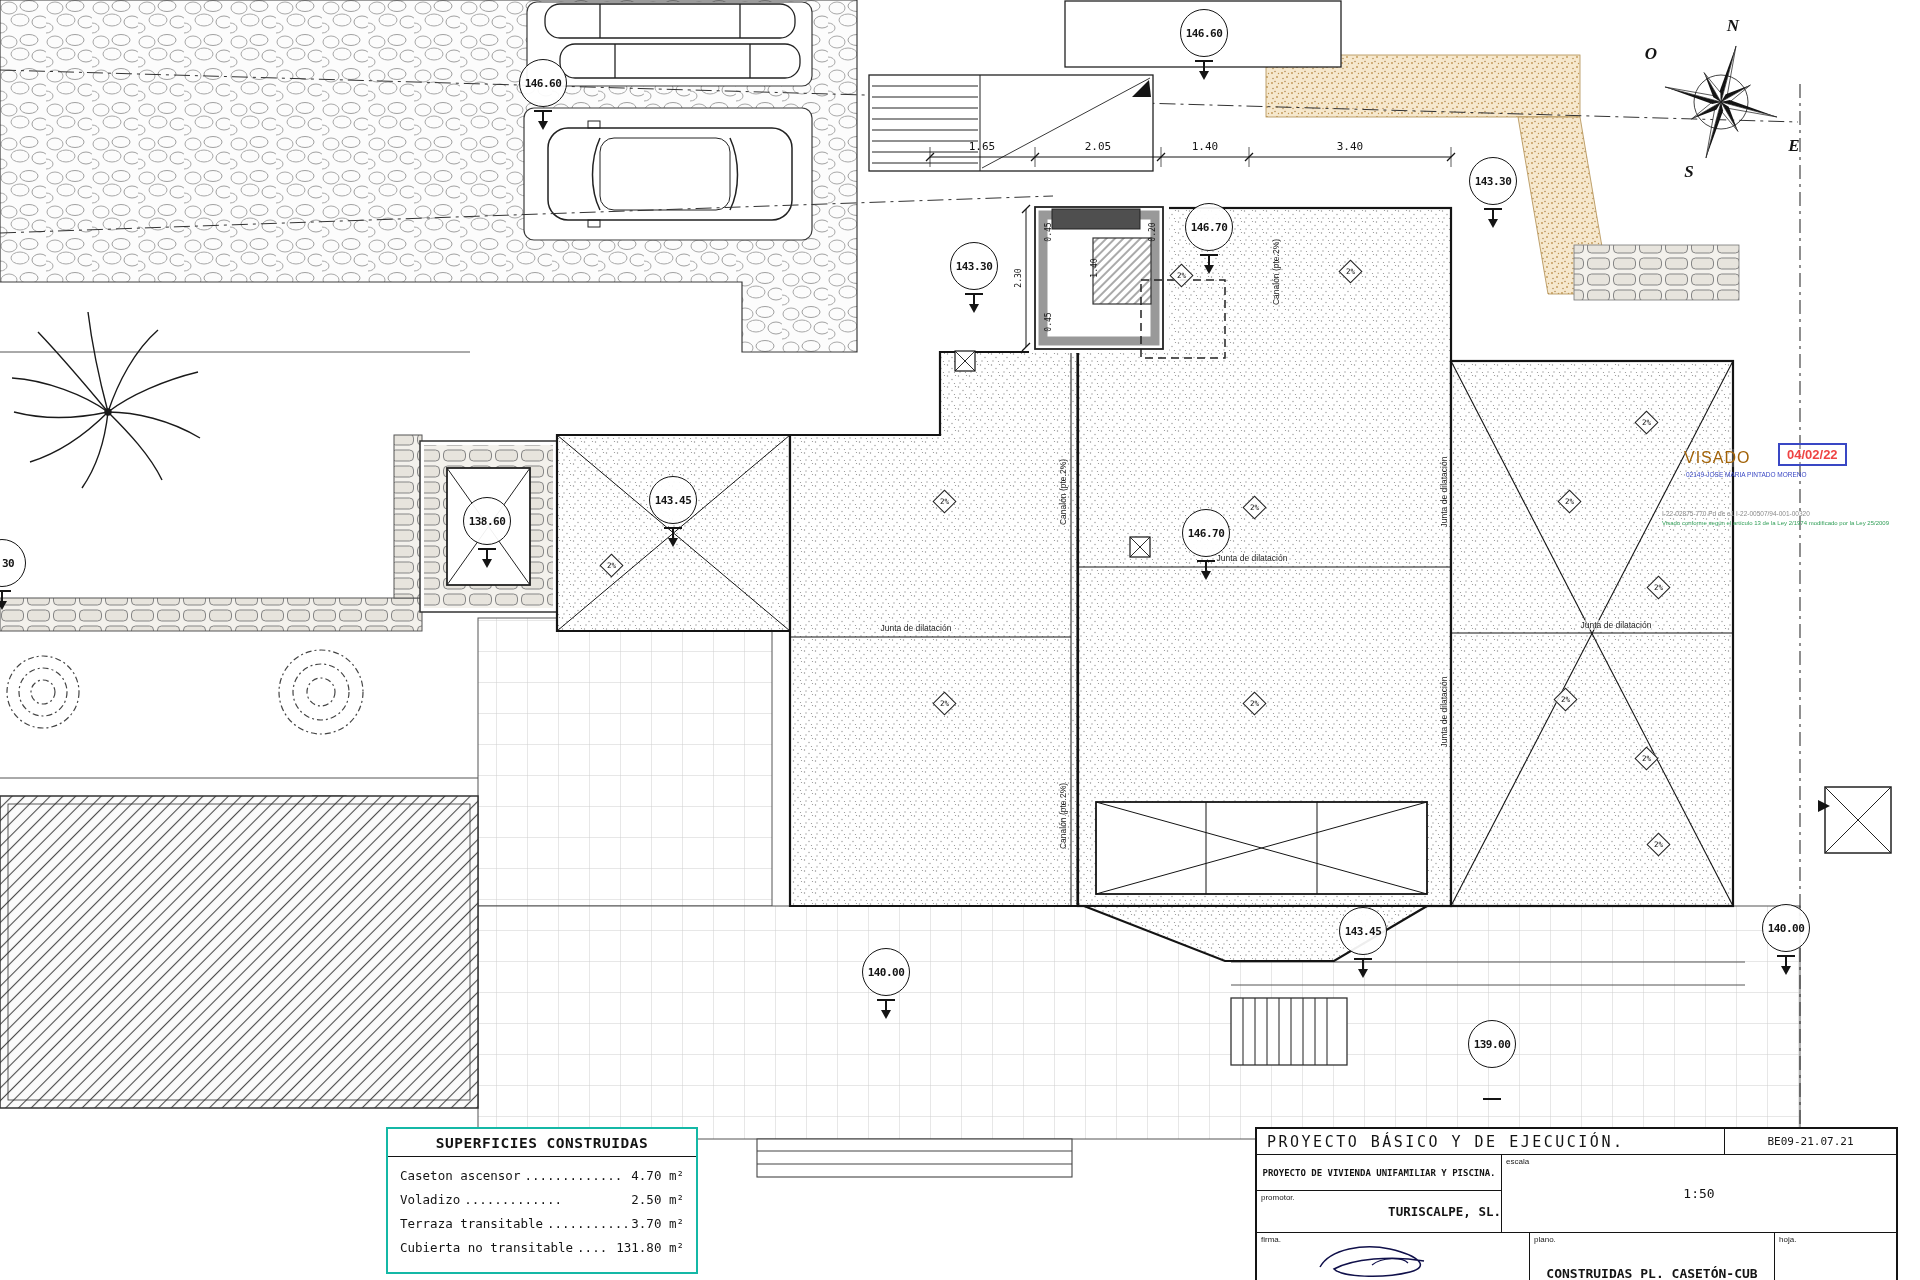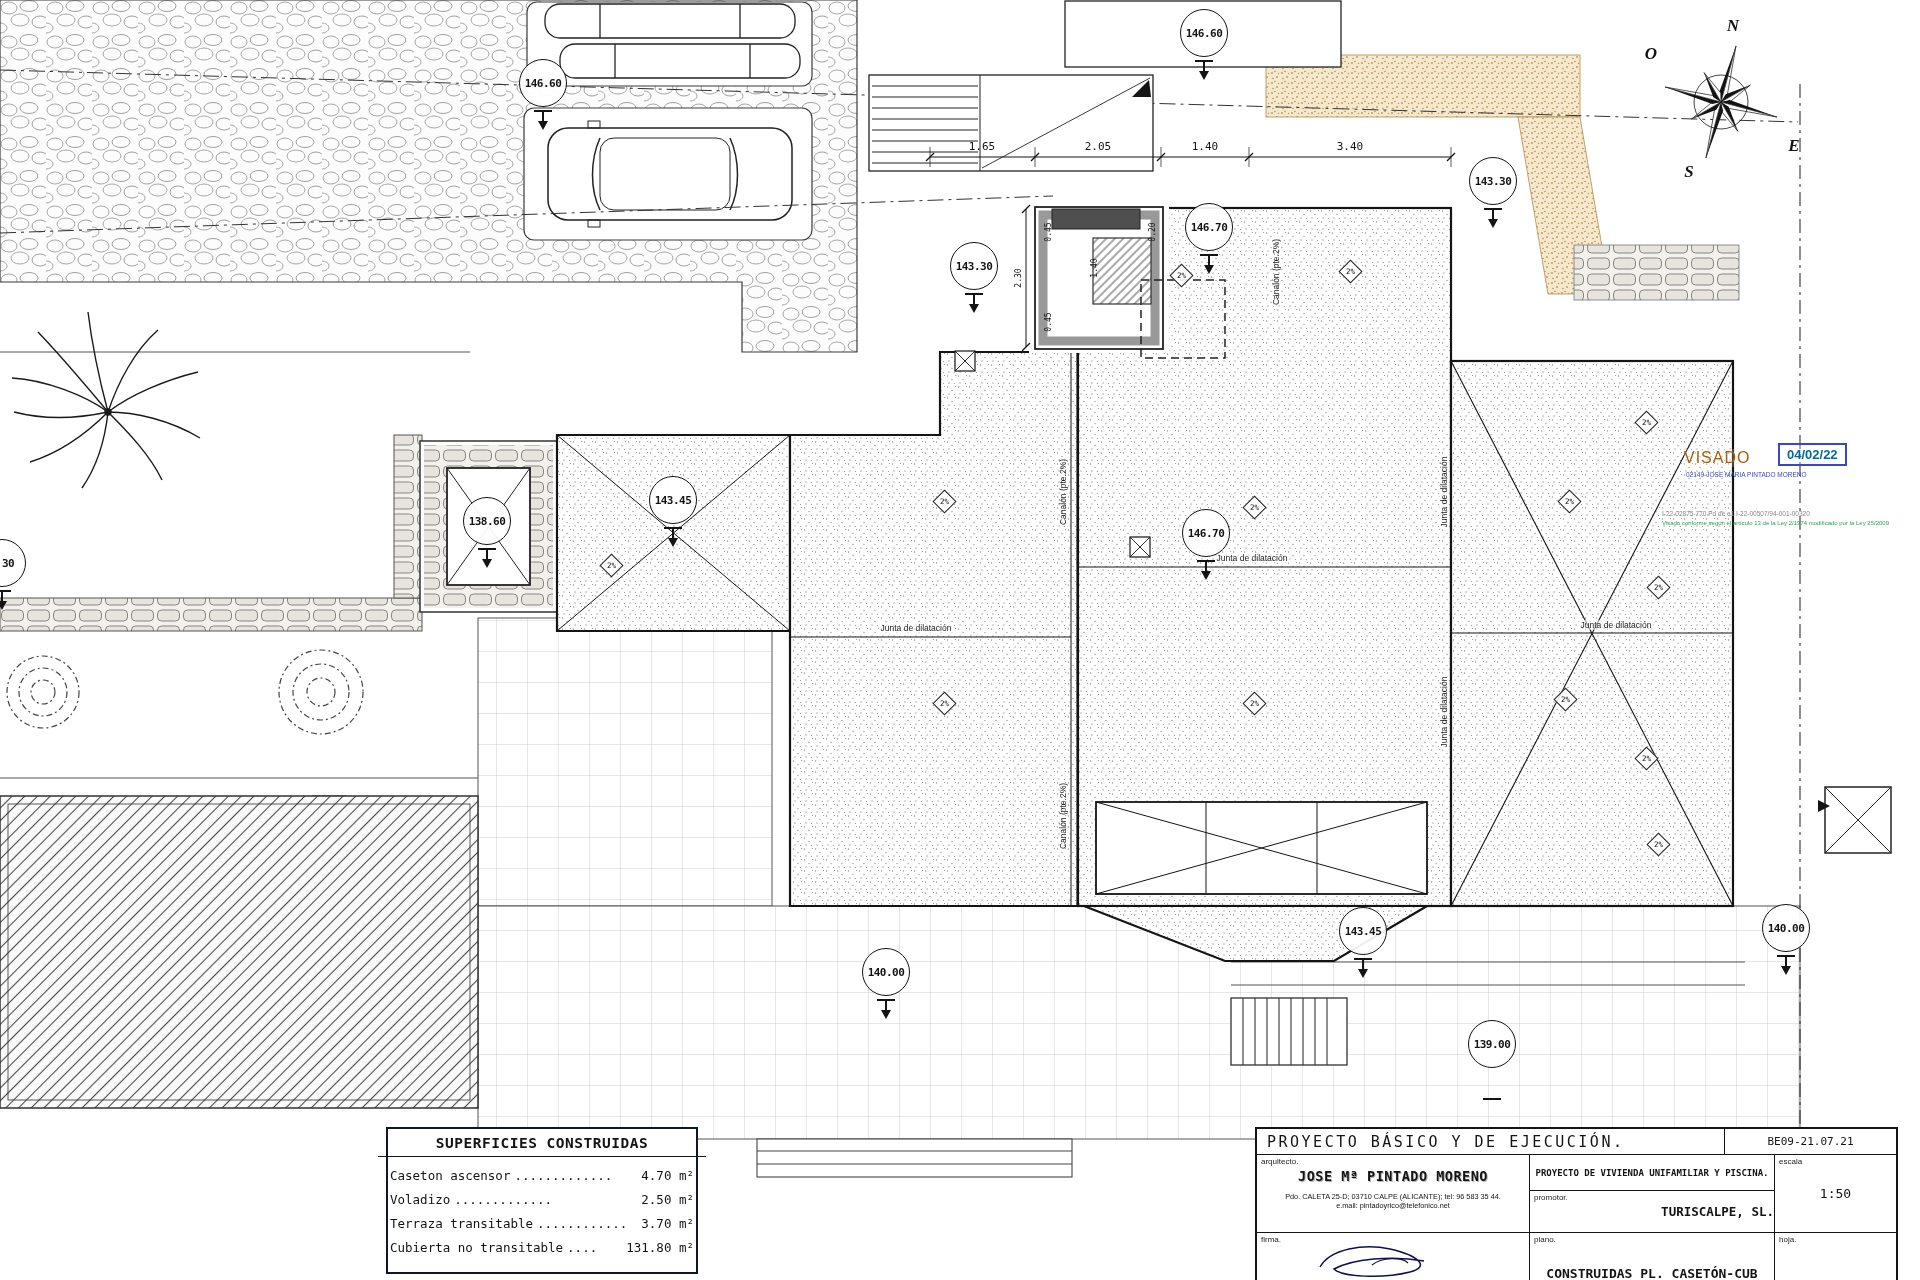--- a/index.html
+++ b/index.html
@@ -18,26 +18,26 @@
 .smalldim{font-family:"DejaVu Sans Mono",monospace;font-size:8px}
 .jointlab{font-size:8.5px;color:#1c1c1c;background:rgba(255,255,255,.55);padding:0 2px}
 .canallab{font-size:8.5px;color:#1c1c1c}
 .diam{position:absolute;width:17px;height:17px;border:1.2px solid #222;background:rgba(255,255,255,.88);transform:rotate(45deg);display:flex;align-items:center;justify-content:center;z-index:5}
 .diam span{transform:rotate(-45deg);font-size:7.5px;font-family:"DejaVu Sans Mono",monospace}
 .compass-label{position:absolute;font-family:"Liberation Serif",serif;font-style:italic;font-weight:700;font-size:17px;transform:translate(-50%,-50%);z-index:6}
 
 #stamp{position:absolute;left:1660px;top:430px;width:246px;height:116px;z-index:8}
 .stamp-org{position:absolute;left:0;top:0;width:100%;color:#bdbdbd;font-weight:700;font-size:23px;line-height:24px;font-family:"Liberation Sans",sans-serif;letter-spacing:-.5px}
 .stamp-visado{position:absolute;left:24px;top:19px;color:#a16207;font-weight:400;font-size:16px;letter-spacing:1px;background:rgba(255,255,255,.2)}
-.stamp-date{position:absolute;left:118px;top:13px;color:#0369a1;border:2px solid #3947c4;font-weight:700;font-size:13px;padding:2px 7px;background:rgba(255,255,255,.25)}
+.stamp-date{position:absolute;left:118px;top:13px;color:#ef4444;border:2px solid #3947c4;font-weight:700;font-size:13px;padding:2px 7px;background:rgba(255,255,255,.25)}
 .stamp-colegiado{position:absolute;left:26px;top:41px;color:#3947c4;font-size:6.5px}
 .stamp-codes{position:absolute;left:2px;top:80px;color:#8a8a8a;font-size:6.5px;white-space:nowrap}
 .stamp-note{position:absolute;left:2px;top:90px;color:#2f9e56;font-size:6px;white-space:nowrap}
 
-#areas{position:absolute;left:386px;top:1127px;width:312px;height:147px;border:2px solid #0f172a;background:#fff;z-index:8;padding:6px 2px 0}
+#areas{position:absolute;left:386px;top:1127px;width:312px;height:147px;border:2px solid #14b8a6;background:#fff;z-index:8;padding:6px 12px 0}
 #areas .t{font-weight:700;font-size:14.5px;text-align:center;letter-spacing:.5px;padding-bottom:5px;border-bottom:1.6px solid #141414;margin:0 -12px 7px}
 #areas .row{display:flex;align-items:baseline;font-size:12.5px;line-height:24px}
 #areas .row .dots{flex:1;overflow:hidden;white-space:nowrap;margin:0 4px}
 
 #tblock{position:absolute;left:1255px;top:1127px;width:643px;height:160px;border:2px solid #141414;background:#fff;z-index:8}
 .tb-row1{display:flex;height:26px;border-bottom:1.6px solid #141414}
 .tb-head{width:468px;border-right:1.6px solid #141414;display:flex;align-items:center;padding-left:10px;font-size:15px;letter-spacing:2.5px}
 .tb-code{flex:1;display:flex;align-items:center;justify-content:center;font-size:11px}
 .tb-row2{display:flex;height:78px;border-bottom:1.6px solid #141414}
 .tb-arch{width:273px;border-right:1.6px solid #141414;position:relative;padding-top:13px}
@@ -488,26 +488,20 @@
     <span>131.80 m²</span>
   </div>
 </div>
 
 <div id="tblock" class="cad">
   <div class="tb-row1">
     <div class="tb-head">PROYECTO BÁSICO Y DE EJECUCIÓN.</div>
     <div class="tb-code">BE09-21.07.21</div>
   </div>
   <div class="tb-row2">
-    <div class="tb-arch">
-      <div class="tb-lab">arquitecto.</div>
-      <div class="tb-name">JOSE Mª PINTADO MORENO</div>
-      <div class="tb-addr">Pdo. CALETA 25-D; 03710 CALPE (ALICANTE); tel: 96 583 35 44.</div>
-      <div class="tb-mail">e.mail: pintadoyrico@telefonico.net</div>
-    </div>
     <div class="tb-mid">
       <div class="tb-proj">PROYECTO DE VIVIENDA UNIFAMILIAR Y PISCINA.</div>
       <div class="tb-prom">
         <div class="tb-lab">promotor.</div>
         <span>TURISCALPE, SL.</span>
       </div>
     </div>
     <div class="tb-esccol">
       <div class="tb-lab">escala</div>
       <span>1:50</span>

